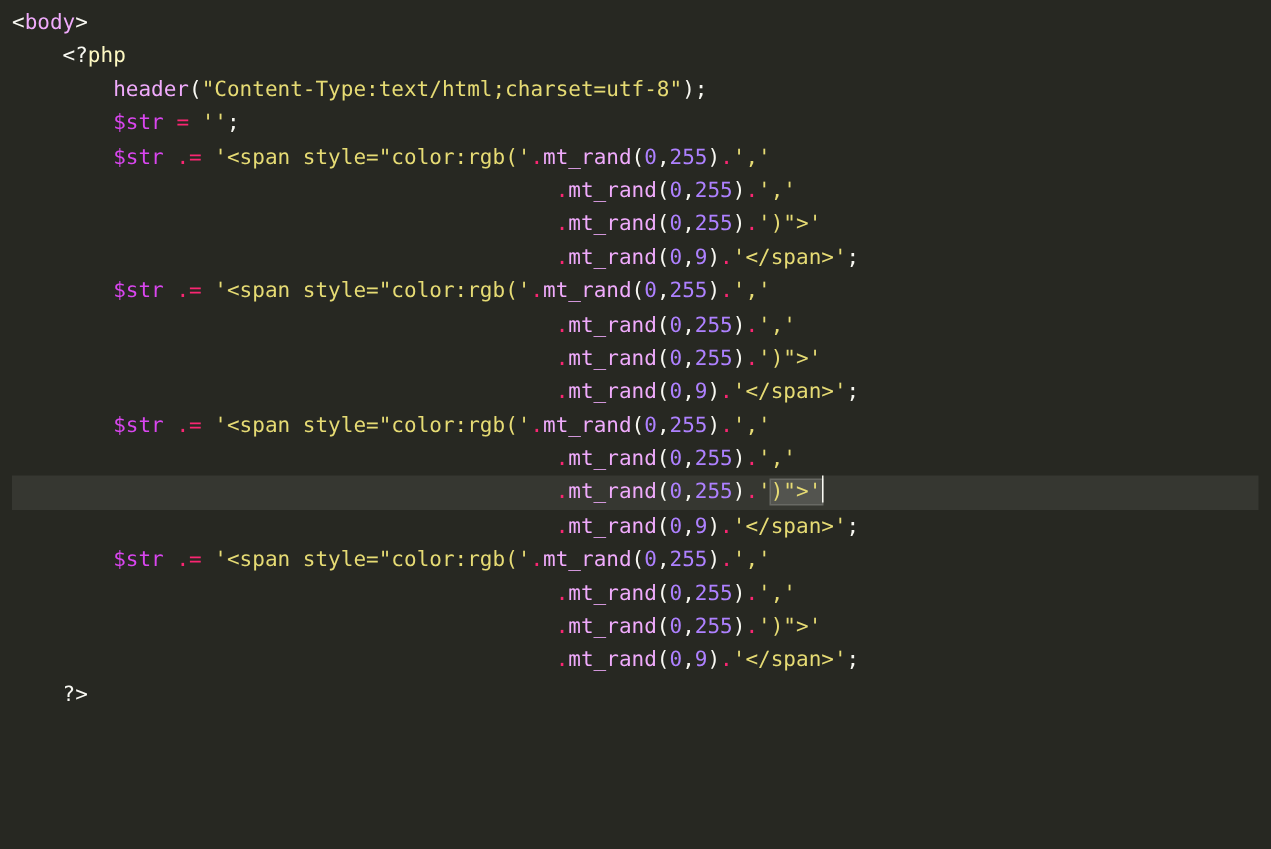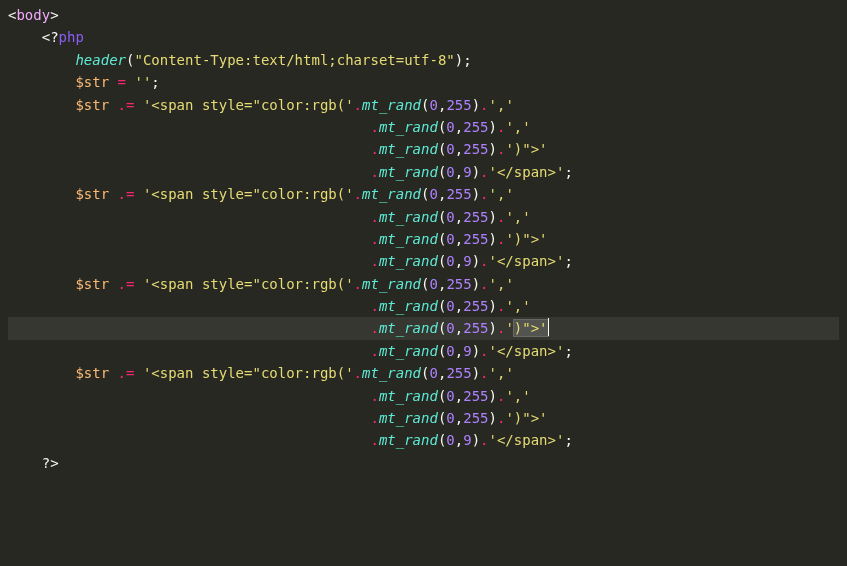--- a/index.html
+++ b/index.html
@@ -20,24 +20,24 @@
   }
   .line {
     height: 22.4px;
     display: block;
   }
   .line.highlight {
     background: rgba(255,255,255,0.07);
   }
   .tag-angle { color: #f8f8f2; }
   .tag-name { color: #f0abfc; }
-  .php-open { color: #8b5cf6; }
-  .func { color: #5eead4; font-style: italic; }
+  .php-open { color: #fef9c3; }
+  .func { color: #f0abfc; }
   .string { color: #e6db74; }
-  .var { color: #fdba74; }
+  .var { color: #d946ef; }
   .op { color: #f92672; }
   .punct { color: #f8f8f2; }
   .num { color: #ae81ff; }
   .cursor-sel {
     background: rgba(255,255,255,0.15);
     outline: 1px solid rgba(255,255,255,0.25);
   }
   .cursor {
     border-left: 1px solid #f8f8f0;
     display: inline-block;

